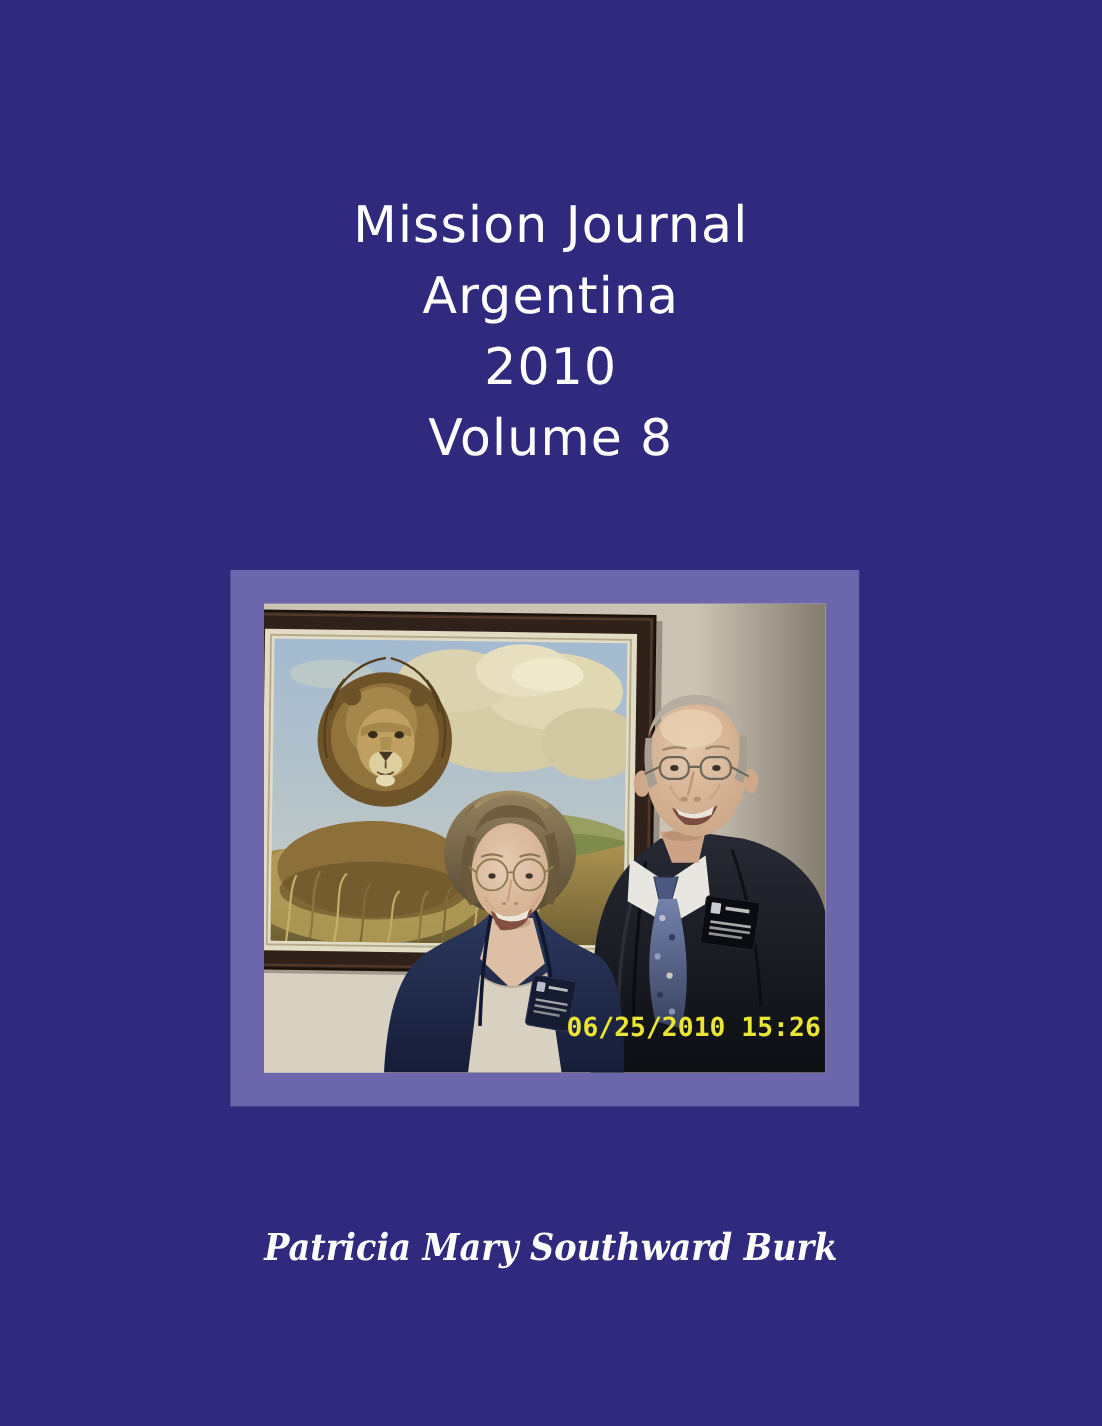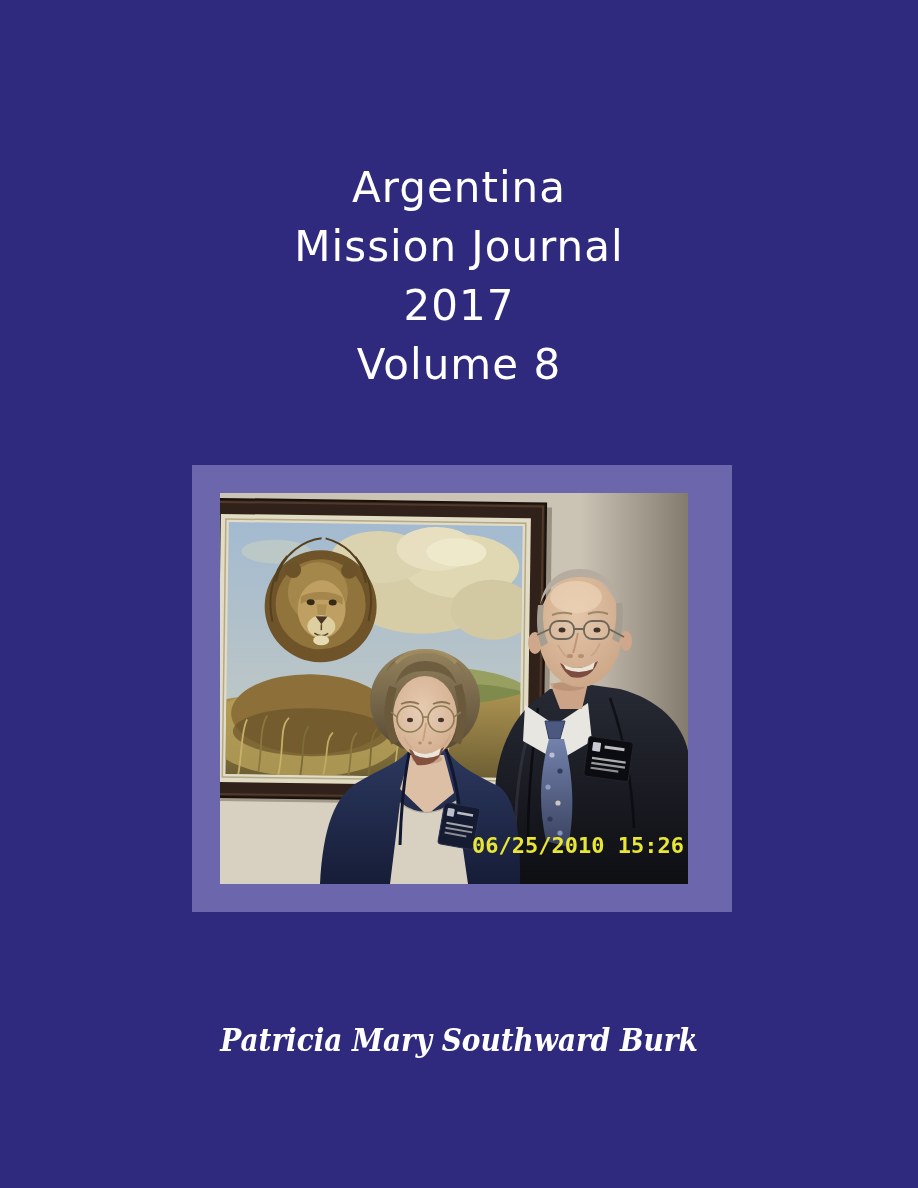--- a/index.html
+++ b/index.html
@@ -15,24 +15,23 @@
     text-align:center;
   }
   .title-line{
     color:var(--title-text,#ffffff);
     font-family:"DejaVu Sans",cursive;
     font-size:42px;line-height:59px;
     letter-spacing:1px;
     white-space:pre;
   }
   .photo-frame{
-    position:absolute;left:192px;top:465px;
+    position:absolute;left:192px;top:475px;
     width:524px;height:447px;
     background:var(--photo-frame,#6c66ac);
-    padding-left:16px;
   }
   .photo{
     position:absolute;left:28px;top:28px;
     width:468px;height:391px;overflow:hidden;
     background:#c7c0b1;
   }
   .photo svg{display:block;width:468px;height:391px;}
   .author{
     position:absolute;top:1022px;left:0;width:918px;
     text-align:center;
@@ -43,23 +42,23 @@
     transform:scaleX(.9);transform-origin:center;
     white-space:pre;
   }
 </style>
 </head>
 <body>
 
 <div class="page">
 
   <div class="title-block">
+    <div class="title-line">Mission Journal</div>
     <div class="title-line">Argentina</div>
-    <div class="title-line">Mission Journal</div>
-    <div class="title-line">2017</div>
+    <div class="title-line">2010</div>
     <div class="title-line">Volume 8</div>
   </div>
 
   <div class="photo-frame">
     <div class="photo">
       <svg viewBox="0 0 468 391" xmlns="http://www.w3.org/2000/svg">
         <defs>
           <linearGradient id="skyG" x1="0" y1="0" x2="0" y2="1">
             <stop offset="0" stop-color="#a3bad0"></stop>
               <stop offset="1" stop-color="#c6cbc2"></stop>

